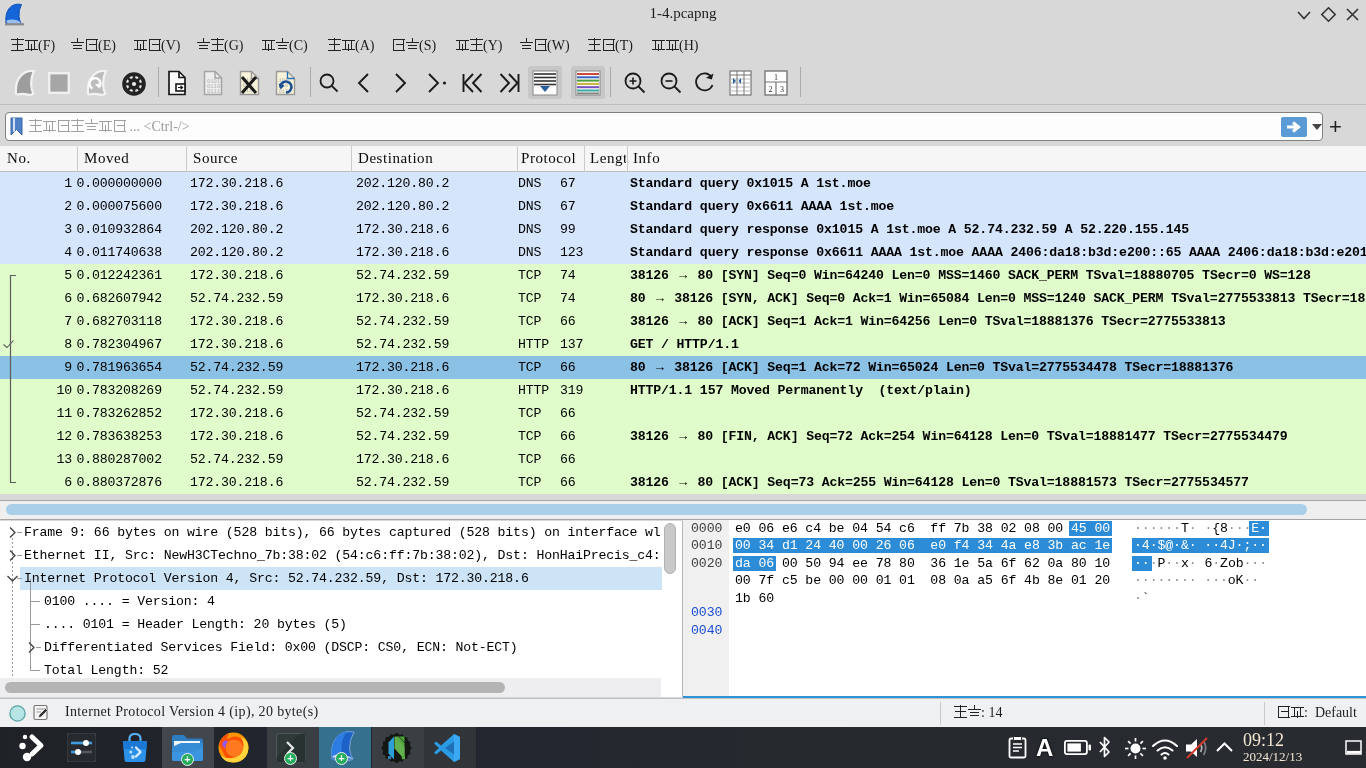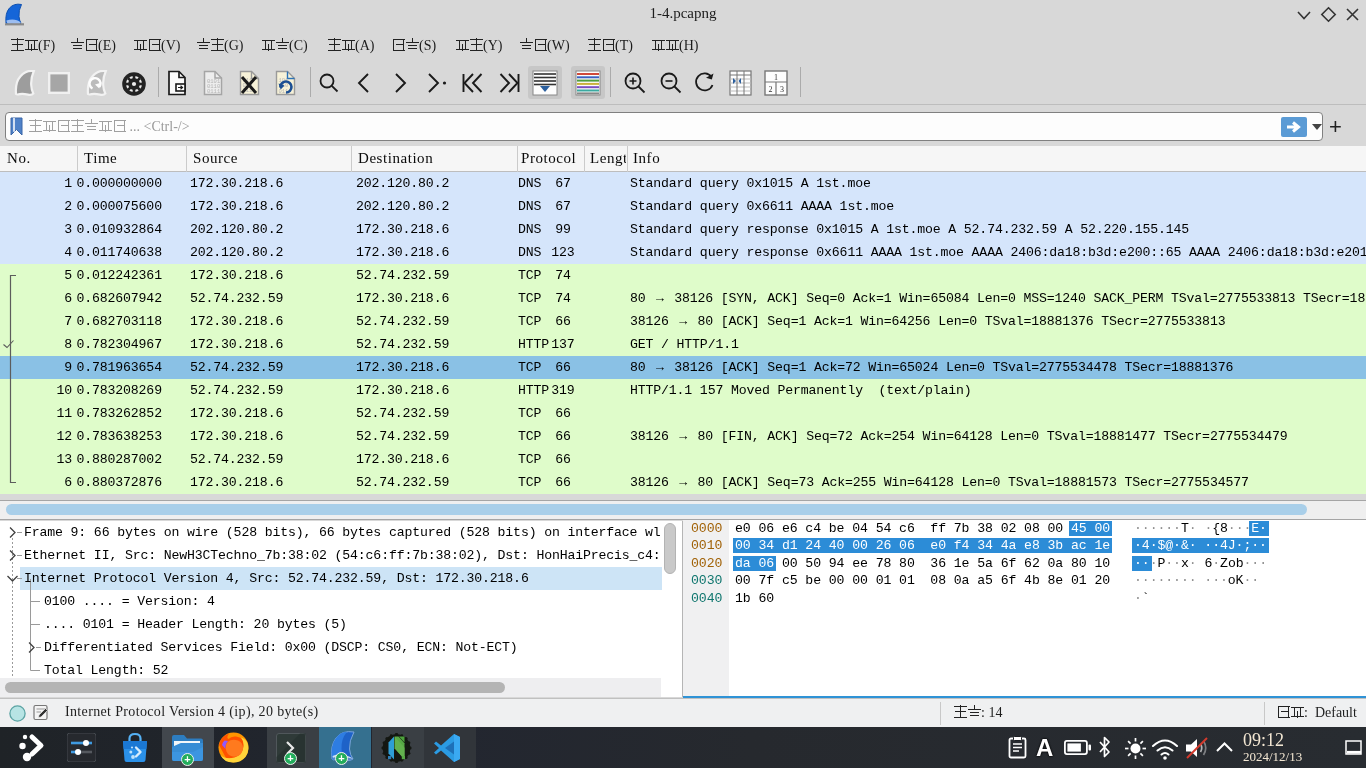--- a/index.html
+++ b/index.html
@@ -53,40 +53,40 @@
 .hcell{position:absolute;top:4px;}
 .hsep{position:absolute;top:0;width:1px;height:26px;background:#cbcbcb;}
 #pklist{left:0;top:172px;width:1366px;height:322px;font-size:13.2px;line-height:23px;letter-spacing:-0.15px;}
 .arr{letter-spacing:0;padding:0 2.6px;}
 .prow{position:absolute;left:0;width:1366px;height:23px;white-space:pre;overflow:hidden;}
 .c-no{position:absolute;left:0;width:72px;text-align:right;}
 .c-time{position:absolute;left:76.5px;}
 .c-src{position:absolute;left:190px;}
 .c-dst{position:absolute;left:356px;}
 .c-proto{position:absolute;left:518px;}
-.c-len{position:absolute;left:531px;width:64px;text-align:center;}
-.c-info{position:absolute;left:630px;width:736px;overflow:hidden;}
+.c-len{position:absolute;left:560px;width:64px;text-align:left;}
+.c-info{position:absolute;left:630px;width:736px;overflow:hidden;font-weight:bold;}
 .rblue{background:#d5e5fb;}
 .rgreen{background:#dffcca;}
 .rsel{background:#8ac1e5;}
 #pkscroll{left:0;top:500px;width:1366px;height:20px;background:#efefef;border-top:1px solid #a5a5a5;border-bottom:1px solid #a5a5a5;}
 #pkthumb{left:6px;top:504px;width:1301px;height:11px;background:#a9cfe9;border-radius:5.5px;}
 
 #details{left:0;top:521px;width:682px;height:176px;background:#fff;overflow:hidden;}
 .drow{position:absolute;left:0;right:21px;height:23px;line-height:23px;font-size:13.2px;white-space:pre;overflow:hidden;letter-spacing:-0.15px;}
 #dscroll{left:0;top:678px;width:661px;height:19px;background:#eeeef0;}
 #dthumb{left:5px;top:682px;width:500px;height:11px;background:#b4b4b4;border-radius:5.5px;}
 #dvthumb{left:664px;top:523px;width:12px;height:51px;background:#c9c9c9;border-radius:6px;border:1px solid #b3b3b3;}
 #vsep{left:682px;top:521px;width:1px;height:176px;background:#b5b5b5;}
 
 #hex{left:683px;top:520px;width:683px;height:176px;background:#fff;overflow:hidden;}
 #hexoffcol{position:absolute;left:0;top:0;width:46px;height:176px;background:#f0f0f1;}
 .hrow{position:absolute;left:0;width:683px;height:17.4px;line-height:17.4px;font-size:13.2px;white-space:pre;letter-spacing:-0.1px;}
-.hoff{position:absolute;left:8px;color:#a16207;}
-.hoff2{color:#0f766e;}
+.hoff{position:absolute;left:8px;color:#404040;}
+.hoff2{color:#1d4ed8;margin-top:32px;}
 .hbytes{position:absolute;left:52px;}
 .hascii{position:absolute;left:451px;}
 .hsel{background:#2c8cd7;color:#fff;padding:0 2px;margin:0 -2px;}
 .hdot{color:#909090;}
 #hexline{left:683px;top:696px;width:683px;height:3px;background:#2f93d6;}
 
 #status{left:0;top:698px;width:1366px;height:29px;background:#eff0f1;border-top:1px solid #c0c0c0;font-size:14px;color:#1e1e1e;}
 .ssep{position:absolute;top:3px;width:1px;height:23px;background:#c8c8c8;}
 
 #taskbar{left:0;top:727px;width:1366px;height:41px;background:linear-gradient(90deg,#1f2327 0%,#222630 30%,#26292e 55%,#282c31 100%);}
@@ -287,39 +287,39 @@
   <div class="abs" id="fbtn"><svg width="26" height="20" viewBox="0 0 26 20">
         <path d="M6 10 H15 M12 5.5 L17.5 10 L12 14.5" fill="none" stroke="#fff" stroke-width="3"></path>
       </svg></div>
   <svg class="abs" style="left:1311px;top:18px" width="12" height="8" viewBox="0 0 12 8">
       <path d="M1 1 L6 7 L11 1 Z" fill="#444"></path>
     </svg>
   <div class="abs" id="fplus">+</div>
 </div>
 <div class="abs" id="pkhead">
   <span class="hcell" style="left:7px">No.</span>
-  <span class="hcell" style="left:84px">Time</span>
+  <span class="hcell" style="left:84px">Moved</span>
   <span class="hcell" style="left:193px">Source</span>
   <span class="hcell" style="left:358px">Destination</span>
   <span class="hcell" style="left:521px">Protocol</span>
   <span class="hcell" style="left:590px;width:36px;overflow:hidden;white-space:nowrap">Length</span>
   <span class="hcell" style="left:633px">Info</span>
   <span class="hsep" style="left:77px"></span>
   <span class="hsep" style="left:186px"></span>
   <span class="hsep" style="left:351px"></span>
   <span class="hsep" style="left:517px"></span>
   <span class="hsep" style="left:584px"></span>
   <span class="hsep" style="left:627px"></span>
 </div>
 <div class="abs mono" id="pklist">
 <div class="prow rblue" style="top:0px"><span class="c-no">1</span><span class="c-time">0.000000000</span><span class="c-src">172.30.218.6</span><span class="c-dst">202.120.80.2</span><span class="c-proto">DNS</span><span class="c-len">67</span><span class="c-info">Standard query 0x1015 A 1st.moe</span></div>
 <div class="prow rblue" style="top:23px"><span class="c-no">2</span><span class="c-time">0.000075600</span><span class="c-src">172.30.218.6</span><span class="c-dst">202.120.80.2</span><span class="c-proto">DNS</span><span class="c-len">67</span><span class="c-info">Standard query 0x6611 AAAA 1st.moe</span></div>
 <div class="prow rblue" style="top:46px"><span class="c-no">3</span><span class="c-time">0.010932864</span><span class="c-src">202.120.80.2</span><span class="c-dst">172.30.218.6</span><span class="c-proto">DNS</span><span class="c-len">99</span><span class="c-info">Standard query response 0x1015 A 1st.moe A 52.74.232.59 A 52.220.155.145</span></div>
 <div class="prow rblue" style="top:69px"><span class="c-no">4</span><span class="c-time">0.011740638</span><span class="c-src">202.120.80.2</span><span class="c-dst">172.30.218.6</span><span class="c-proto">DNS</span><span class="c-len">123</span><span class="c-info">Standard query response 0x6611 AAAA 1st.moe AAAA 2406:da18:b3d:e200::65 AAAA 2406:da18:b3d:e201:8cf8:e0c4:4ed7:af79</span></div>
-<div class="prow rgreen" style="top:92px"><span class="c-no">5</span><span class="c-time">0.012242361</span><span class="c-src">172.30.218.6</span><span class="c-dst">52.74.232.59</span><span class="c-proto">TCP</span><span class="c-len">74</span></div>
+<div class="prow rgreen" style="top:92px"><span class="c-no">5</span><span class="c-time">0.012242361</span><span class="c-src">172.30.218.6</span><span class="c-dst">52.74.232.59</span><span class="c-proto">TCP</span><span class="c-len">74</span><span class="c-info">38126 <span class="arr">→</span> 80 [SYN] Seq=0 Win=64240 Len=0 MSS=1460 SACK_PERM TSval=18880705 TSecr=0 WS=128</span></div>
 <div class="prow rgreen" style="top:115px"><span class="c-no">6</span><span class="c-time">0.682607942</span><span class="c-src">52.74.232.59</span><span class="c-dst">172.30.218.6</span><span class="c-proto">TCP</span><span class="c-len">74</span><span class="c-info">80 <span class="arr">→</span> 38126 [SYN, ACK] Seq=0 Ack=1 Win=65084 Len=0 MSS=1240 SACK_PERM TSval=2775533813 TSecr=18880705 WS=128</span></div>
 <div class="prow rgreen" style="top:138px"><span class="c-no">7</span><span class="c-time">0.682703118</span><span class="c-src">172.30.218.6</span><span class="c-dst">52.74.232.59</span><span class="c-proto">TCP</span><span class="c-len">66</span><span class="c-info">38126 <span class="arr">→</span> 80 [ACK] Seq=1 Ack=1 Win=64256 Len=0 TSval=18881376 TSecr=2775533813</span></div>
 <div class="prow rgreen" style="top:161px"><span class="c-no">8</span><span class="c-time">0.782304967</span><span class="c-src">172.30.218.6</span><span class="c-dst">52.74.232.59</span><span class="c-proto">HTTP</span><span class="c-len">137</span><span class="c-info">GET / HTTP/1.1</span></div>
 <div class="prow rsel" style="top:184px"><span class="c-no">9</span><span class="c-time">0.781963654</span><span class="c-src">52.74.232.59</span><span class="c-dst">172.30.218.6</span><span class="c-proto">TCP</span><span class="c-len">66</span><span class="c-info">80 <span class="arr">→</span> 38126 [ACK] Seq=1 Ack=72 Win=65024 Len=0 TSval=2775534478 TSecr=18881376</span></div>
 <div class="prow rgreen" style="top:207px"><span class="c-no">10</span><span class="c-time">0.783208269</span><span class="c-src">52.74.232.59</span><span class="c-dst">172.30.218.6</span><span class="c-proto">HTTP</span><span class="c-len">319</span><span class="c-info">HTTP/1.1 157 Moved Permanently  (text/plain)</span></div>
 <div class="prow rgreen" style="top:230px"><span class="c-no">11</span><span class="c-time">0.783262852</span><span class="c-src">172.30.218.6</span><span class="c-dst">52.74.232.59</span><span class="c-proto">TCP</span><span class="c-len">66</span></div>
 <div class="prow rgreen" style="top:253px"><span class="c-no">12</span><span class="c-time">0.783638253</span><span class="c-src">172.30.218.6</span><span class="c-dst">52.74.232.59</span><span class="c-proto">TCP</span><span class="c-len">66</span><span class="c-info">38126 <span class="arr">→</span> 80 [FIN, ACK] Seq=72 Ack=254 Win=64128 Len=0 TSval=18881477 TSecr=2775534479</span></div>
 <div class="prow rgreen" style="top:276px"><span class="c-no">13</span><span class="c-time">0.880287002</span><span class="c-src">52.74.232.59</span><span class="c-dst">172.30.218.6</span><span class="c-proto">TCP</span><span class="c-len">66</span></div>
 <div class="prow rgreen" style="top:299px"><span class="c-no">6</span><span class="c-time">0.880372876</span><span class="c-src">172.30.218.6</span><span class="c-dst">52.74.232.59</span><span class="c-proto">TCP</span><span class="c-len">66</span><span class="c-info">38126 <span class="arr">→</span> 80 [ACK] Seq=73 Ack=255 Win=64128 Len=0 TSval=18881573 TSecr=2775534577</span></div>
 <svg class="abs" style="left:0;top:92px;width:24px;height:230px" viewBox="0 0 24 230">

